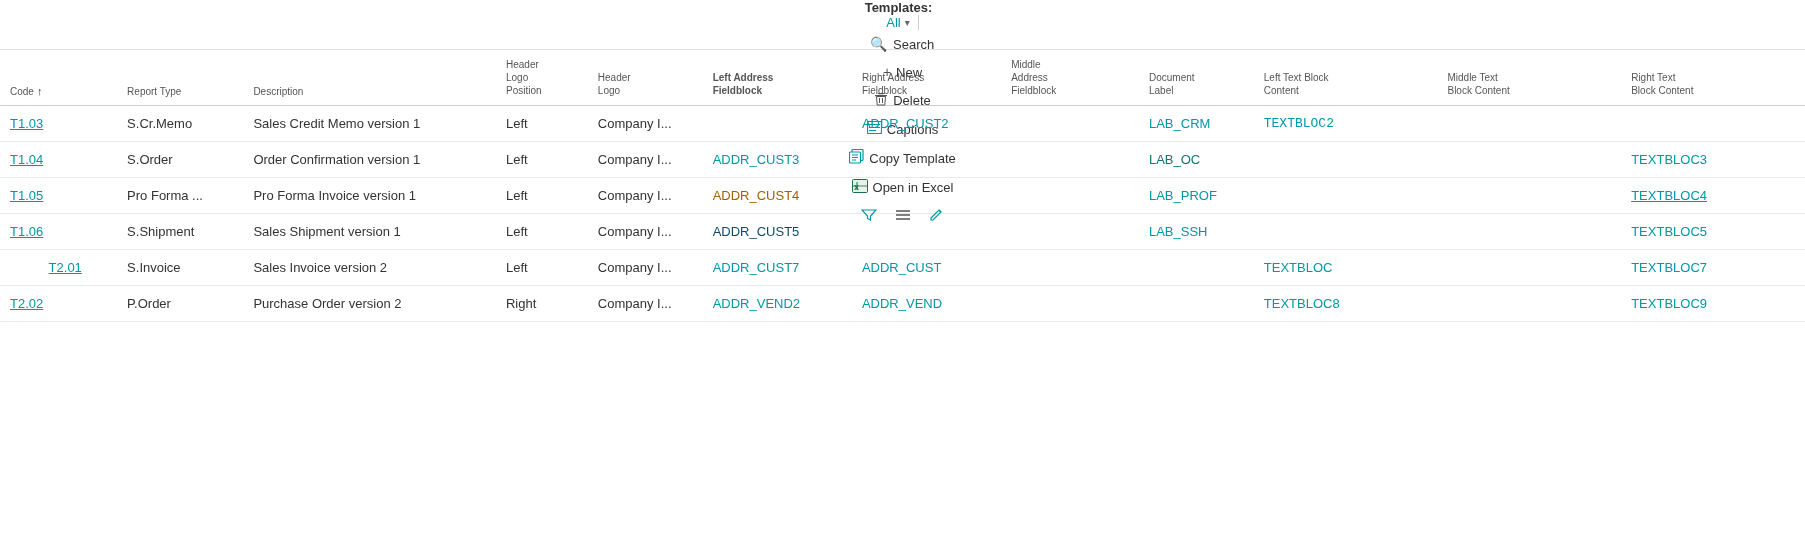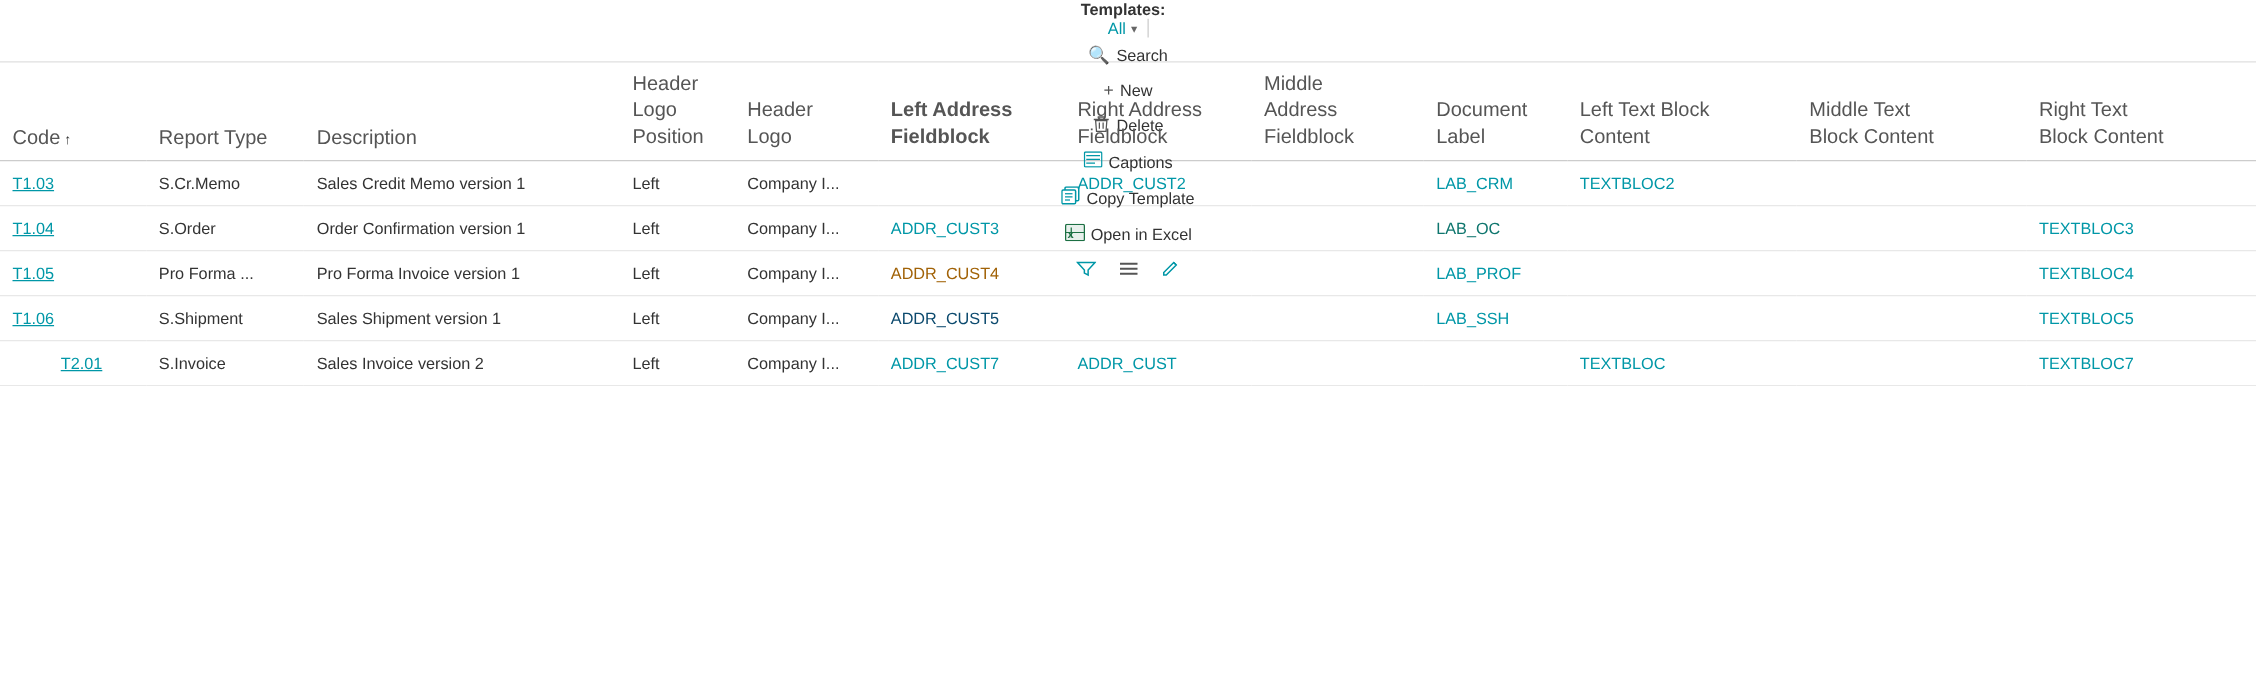--- a/index.html
+++ b/index.html
@@ -80,21 +80,21 @@
       min-width: 1760px;
     }
     thead tr {
       border-bottom: 1px solid #ccc;
     }
     th {
       padding: 8px 10px;
       text-align: left;
       font-weight: 400;
       color: #555;
-      font-size: 16px;
+      font-size: 10px;
       vertical-align: bottom;
       white-space: nowrap;
       cursor: pointer;
       user-select: none;
     }
     th.sort-asc::after {
       content: ' ↑';
       color: #333;
       font-size: 11px;
     }
@@ -245,21 +245,21 @@
           <td style="color: rgb(0, 151, 167); text-decoration: underline; cursor: pointer;">T1.03</td>
           <td></td>
           <td>S.Cr.Memo</td>
           <td>Sales Credit Memo version 1</td>
           <td>Left</td>
           <td>Company I...</td>
           <td></td>
           <td style="color: rgb(0, 151, 167);">ADDR_CUST2</td>
           <td></td>
           <td style="color: rgb(0, 151, 167);">LAB_CRM</td>
-          <td style="color: rgb(0, 151, 167);">TEXTBLOC2</td>
+          <td style="color: rgb(0, 151, 167); font-family: Liberation Mono, monospace;">TEXTBLOC2</td>
           <td></td>
           <td></td>
         </tr>
         <tr>
           <td style="color: rgb(0, 151, 167); text-decoration: underline; cursor: pointer;">T1.04</td>
           <td></td>
           <td>S.Order</td>
           <td>Order Confirmation version 1</td>
           <td>Left</td>
           <td>Company I...</td>
@@ -277,21 +277,21 @@
           <td>Pro Forma ...</td>
           <td>Pro Forma Invoice version 1</td>
           <td>Left</td>
           <td>Company I...</td>
           <td style="color: #a16207;">ADDR_CUST4</td>
           <td></td>
           <td></td>
           <td style="color: rgb(0, 151, 167);">LAB_PROF</td>
           <td></td>
           <td></td>
-          <td style="color: rgb(0, 151, 167);">TEXTBLOC4</td>
+          <td style="color: rgb(0, 151, 167); text-decoration: underline;">TEXTBLOC4</td>
         </tr>
         <tr>
           <td style="color: rgb(0, 151, 167); text-decoration: underline; cursor: pointer;">T1.06</td>
           <td></td>
           <td>S.Shipment</td>
           <td>Sales Shipment version 1</td>
           <td>Left</td>
           <td>Company I...</td>
           <td style="color: #0c4a6e;">ADDR_CUST5</td>
           <td></td>
@@ -308,16 +308,31 @@
           <td>Sales Invoice version 2</td>
           <td>Left</td>
           <td>Company I...</td>
           <td style="color: rgb(0, 151, 167);">ADDR_CUST7</td>
           <td style="color: rgb(0, 151, 167);">ADDR_CUST</td>
           <td></td>
           <td></td>
           <td style="color: rgb(0, 151, 167);">TEXTBLOC</td>
           <td></td>
           <td style="color: rgb(0, 151, 167);">TEXTBLOC7</td>
+        </tr>
+        <tr>
+          <td style="color: rgb(0, 151, 167); text-decoration: underline; cursor: pointer;">T2.02</td>
+          <td></td>
+          <td>P.Order</td>
+          <td>Purchase Order version 2</td>
+          <td>Right</td>
+          <td>Company I...</td>
+          <td style="color: rgb(0, 151, 167);">ADDR_VEND2</td>
+          <td style="color: rgb(0, 151, 167);">ADDR_VEND</td>
+          <td></td>
+          <td></td>
+          <td style="color: rgb(0, 151, 167);">TEXTBLOC8</td>
+          <td></td>
+          <td style="color: rgb(0, 151, 167);">TEXTBLOC9</td>
         </tr>
       </tbody>
   </table>
 </div>
 
 </body></html>

